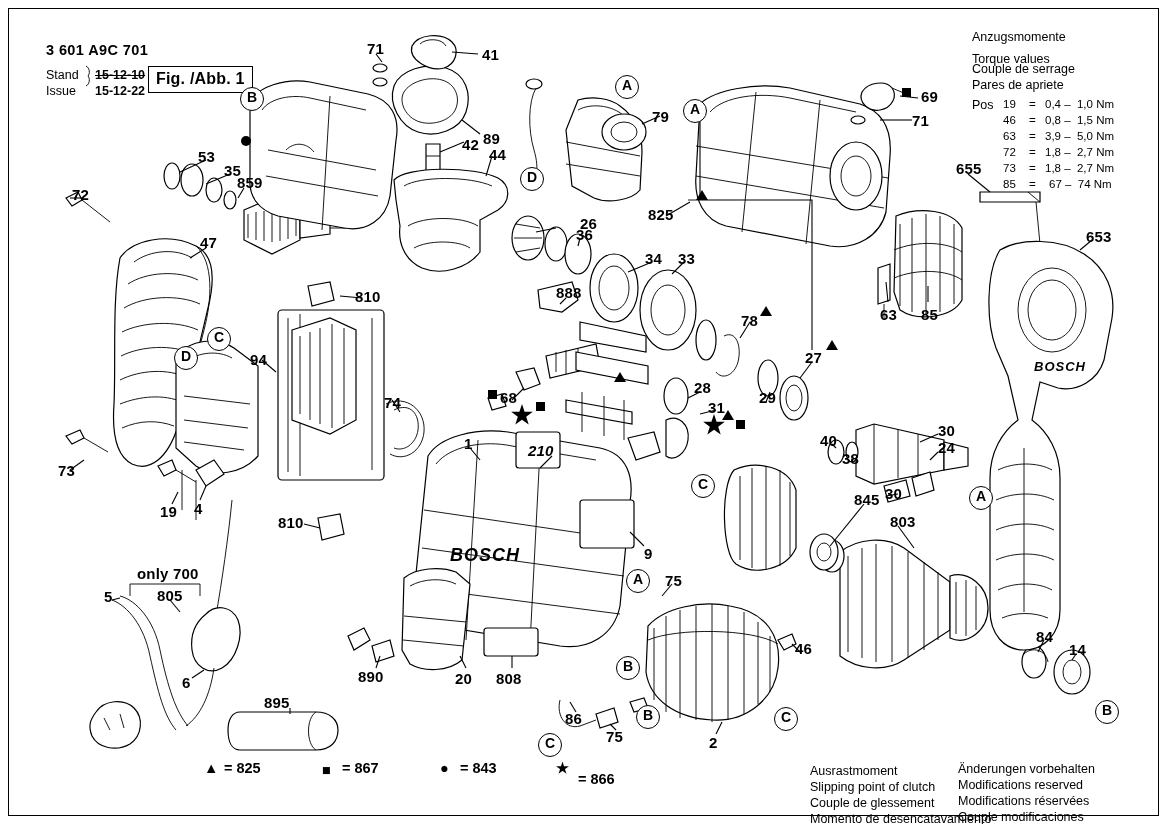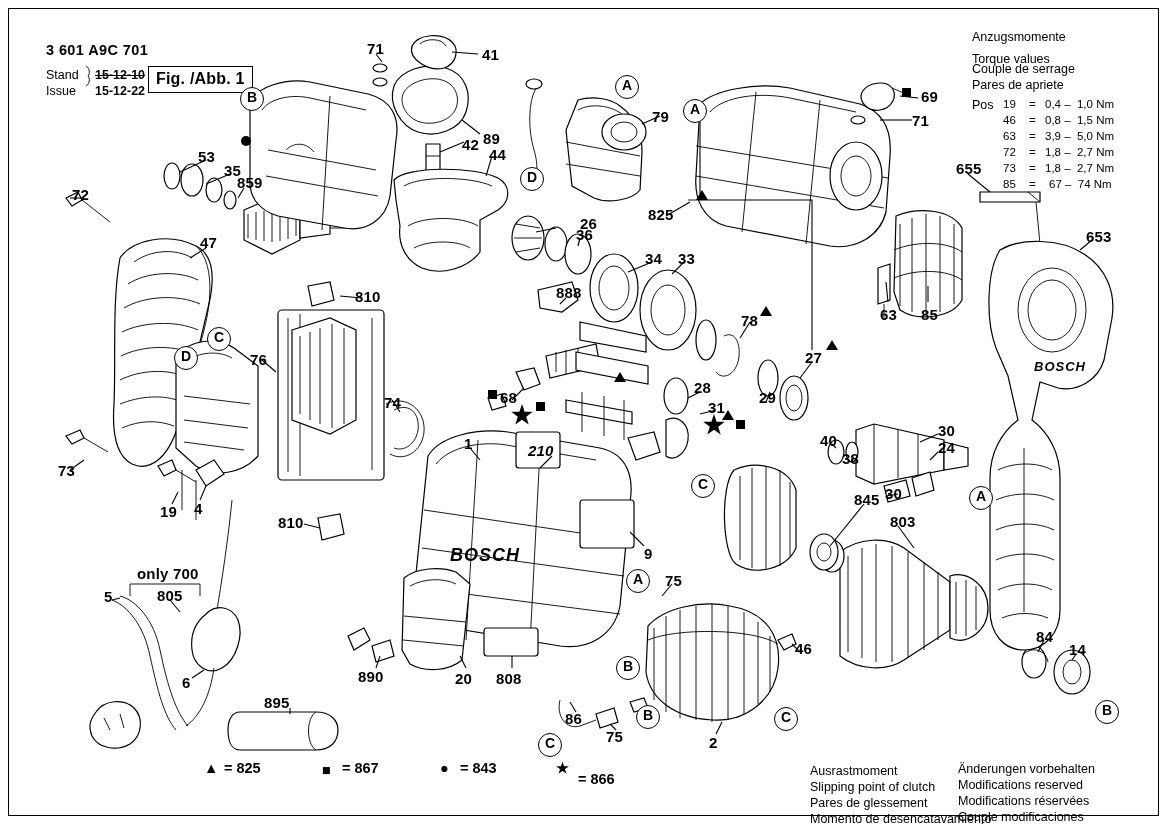--- a/index.html
+++ b/index.html
@@ -157,21 +157,21 @@
       <div class="txt tiny" style="left:42px; top:64px;">1,8 –  2,7 Nm</div>
 
       <div class="txt tiny" style="left:0px; top:80px;">85</div>
       <div class="txt tiny" style="left:26px; top:80px;">=</div>
       <div class="txt tiny" style="left:46px; top:80px;">67 –  74 Nm</div>
     </div>
   </div>
 
   <div class="txt small" style="left:810px; top:764px;">Ausrastmoment</div>
   <div class="txt small" style="left:810px; top:780px;">Slipping point of clutch</div>
-  <div class="txt small" style="left:810px; top:796px;">Pares de glessement</div>
+  <div class="txt small" style="left:810px; top:796px;">Couple de glessement</div>
   <div class="txt small" style="left:810px; top:812px;">Momento de desencatavamiento</div>
 
   <div class="txt small" style="left:958px; top:762px;">Änderungen vorbehalten</div>
   <div class="txt small" style="left:958px; top:778px;">Modifications reserved</div>
   <div class="txt small" style="left:958px; top:794px;">Modifications réservées</div>
   <div class="txt small" style="left:958px; top:810px;">Couple modificaciones</div>
 
   <div class="legend" style="left:204px; top:760px;">▲</div>
   <div class="legend" style="left:224px; top:760px;">= 825</div>
   <div class="legend" style="left:322px; top:762px;">■</div>
@@ -548,21 +548,21 @@
   <div class="txt num" style="left:568px; top:215px;margin-left:12px;">26</div>
   <div class="txt num" style="left:576px; top:226px;">36</div>
   <div class="txt num" style="left:645px; top:250px;">34</div>
   <div class="txt num" style="left:678px; top:250px;">33</div>
   <div class="txt num" style="left:741px; top:312px;text-align:right;">78</div>
   <div class="txt num" style="left:805px; top:349px;">27</div>
   <div class="txt num" style="left:880px; top:306px;">63</div>
   <div class="txt num" style="left:921px; top:306px;">85</div>
   <div class="txt num" style="left:355px; top:288px;">810</div>
   <div class="txt num" style="left:556px; top:284px;">888</div>
-  <div class="txt num" style="left:250px; top:351px;">76</div>
+  <div class="txt num" style="left:250px; top:351px;">94</div>
   <div class="txt num" style="left:384px; top:386px;margin-top:8px;">74</div>
   <div class="txt num" style="left:500px; top:389px;">68</div>
   <div class="txt num" style="left:694px; top:379px;">28</div>
   <div class="txt num" style="left:708px; top:399px;">31</div>
   <div class="txt num" style="left:759px; top:389px;">29</div>
   <div class="txt num" style="left:820px; top:432px;">40</div>
   <div class="txt num" style="left:842px; top:450px;">38</div>
   <div class="txt num" style="left:938px; top:422px;">30</div>
   <div class="txt num" style="left:938px; top:439px;">24</div>
   <div class="txt num" style="left:885px; top:485px;">30</div>

